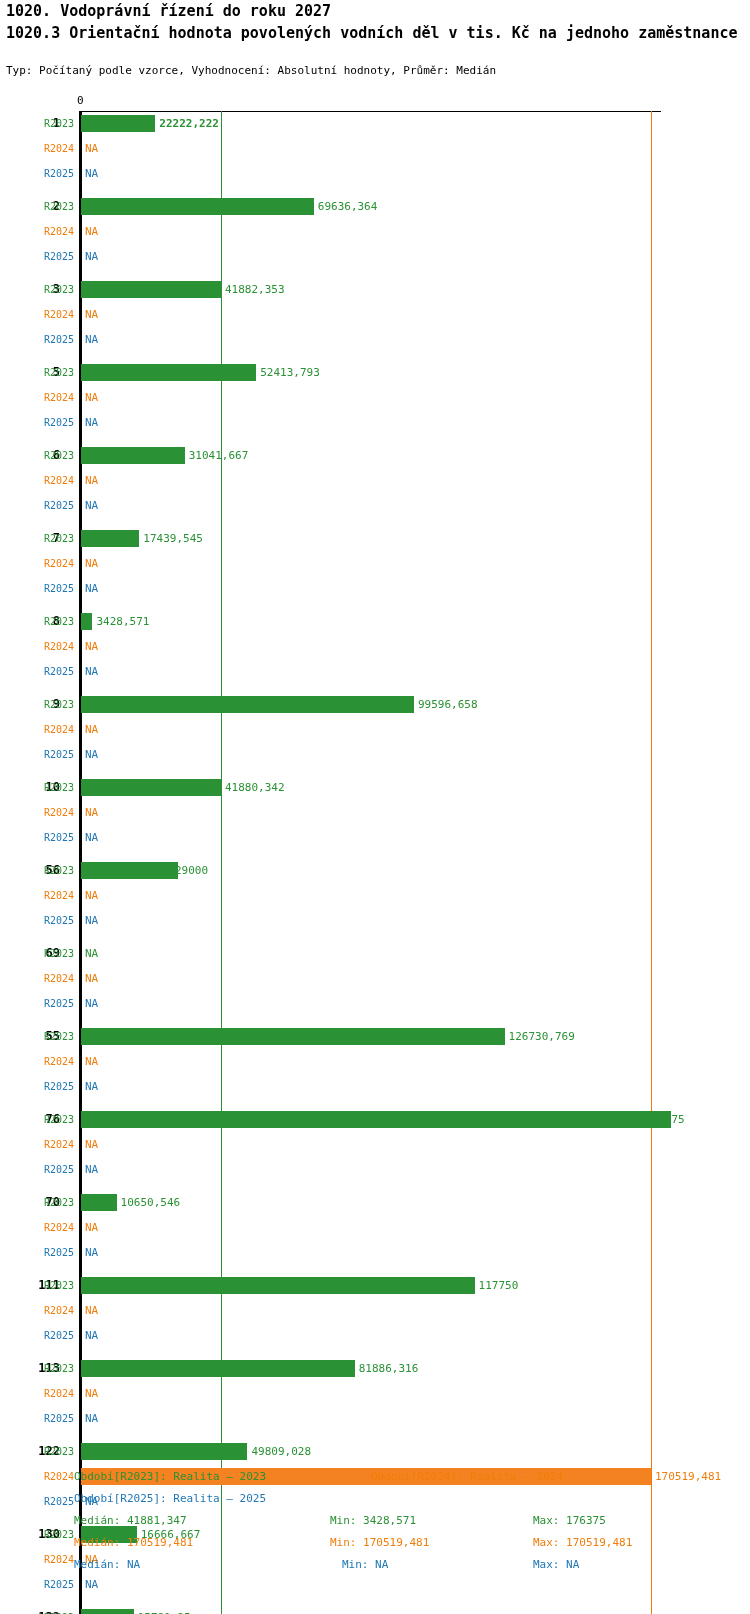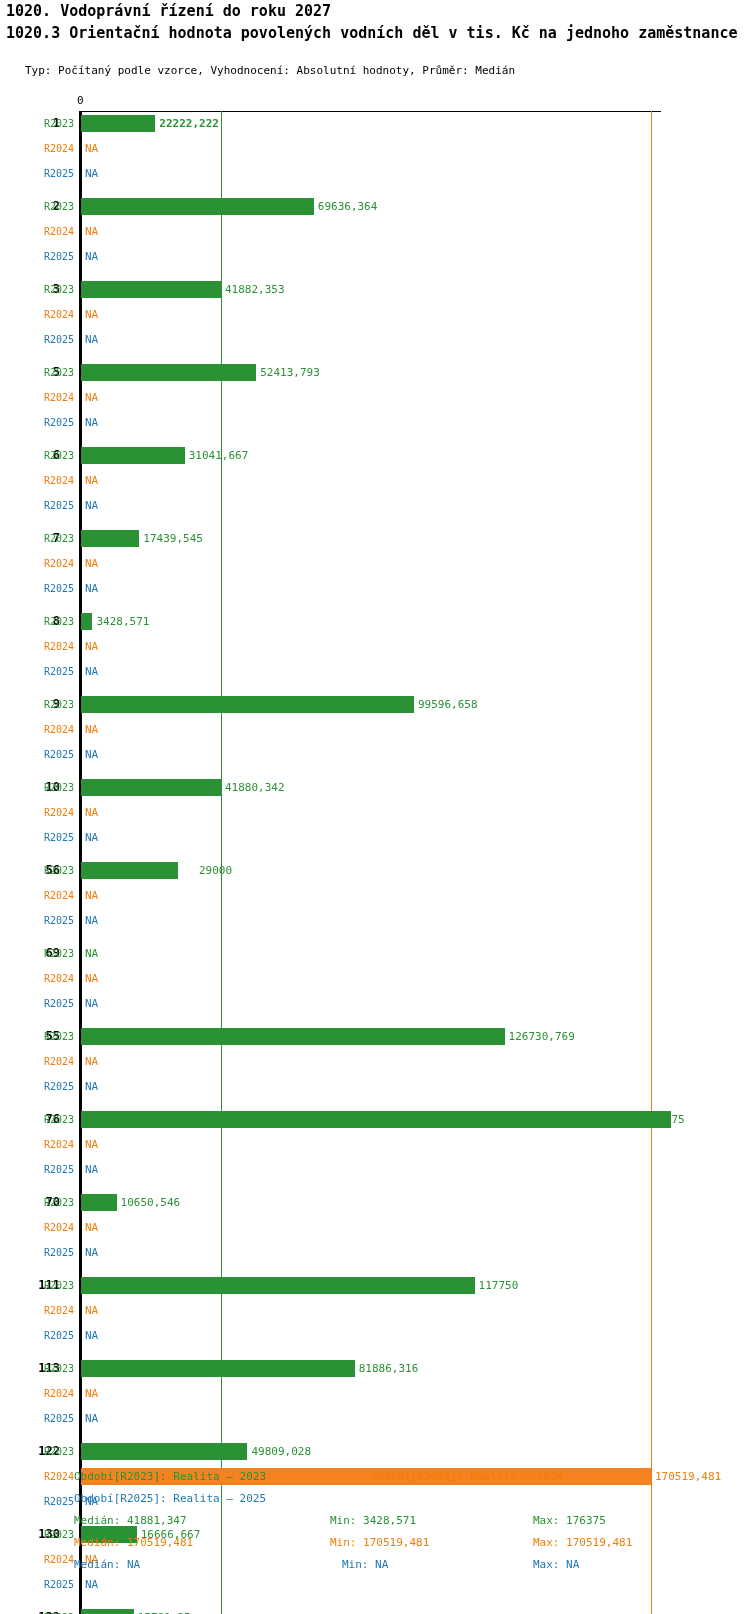--- a/index.html
+++ b/index.html
@@ -11,21 +11,21 @@
   .title1{
     position:absolute;left:6px;top:2px;
     font-size:15px;font-weight:bold;letter-spacing:0px;white-space:nowrap;
   }
   .title2{
     position:absolute;left:6px;top:24px;
     font-size:15px;font-weight:bold;letter-spacing:0px;white-space:nowrap;
   }
   .subtitle{
     position:absolute;left:6px;top:64px;
-    font-size:11px;font-weight:normal;white-space:nowrap;margin-left:19px;
+    font-size:11px;font-weight:normal;white-space:nowrap;
   }
   
   #plot{
     position:absolute;left:0;top:95px;width:750px;height:1355px;
   }
   .axis-top{
     position:absolute;left:81px;top:16px;width:580px;height:1px;
     background:#000;
   }
   .zero-label{
@@ -204,21 +204,21 @@
         <div class="val c-2024" style="left: 85px;">NA</div>
       </div>
       <div class="row" style="top: 730px;">
         <div class="series-label c-2025" style="left: 28px;">R2025</div>
         <div class="val c-2025" style="left: 85px;">NA</div>
       </div>
       <div class="row" style="top: 763px;">
         <div class="row-index">56</div>
         <div class="series-label c-2023" style="left: 28px;">R2023</div>
         <div class="bar bar-green" style="width: 96.9383px;"></div>
-        <div class="val c-2023" style="left: 199px; text-align: right;">29000</div>
+        <div class="val c-2023" style="left: 175px; text-align: right;">29000</div>
       </div>
       <div class="row" style="top: 788px;">
         <div class="series-label c-2024" style="left: 28px;">R2024</div>
         <div class="val c-2024" style="left: 85px;">NA</div>
       </div>
       <div class="row" style="top: 813px;">
         <div class="series-label c-2025" style="left: 28px;">R2025</div>
         <div class="val c-2025" style="left: 85px;">NA</div>
       </div>
       <div class="row" style="top: 846px;">

